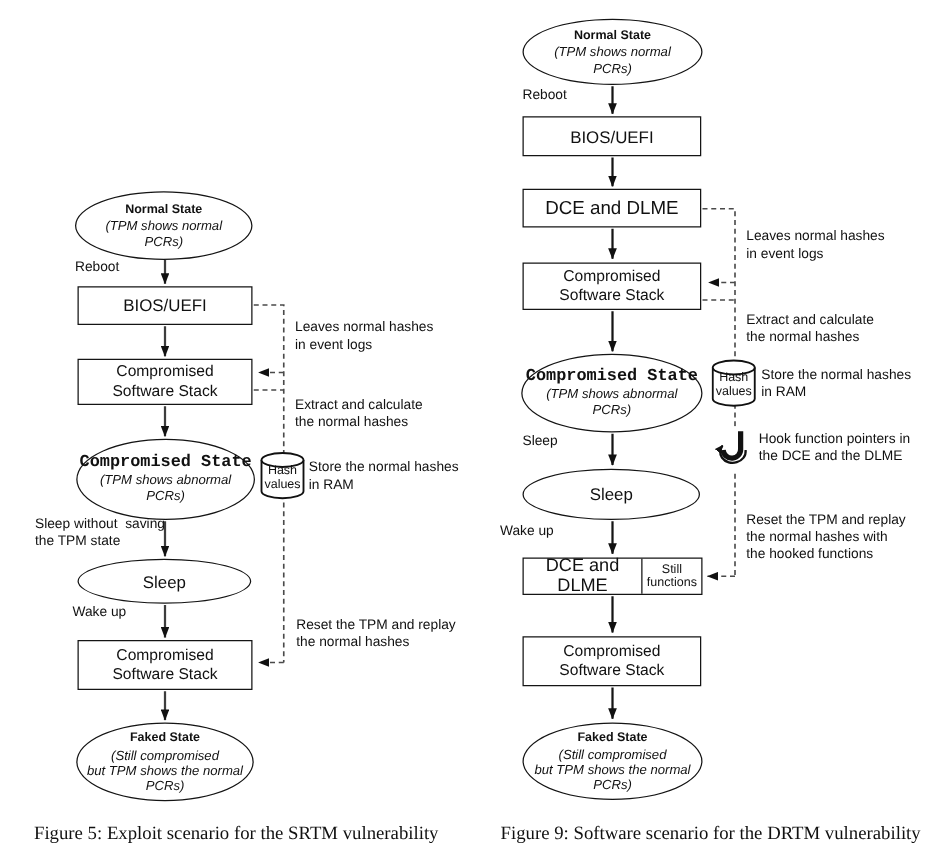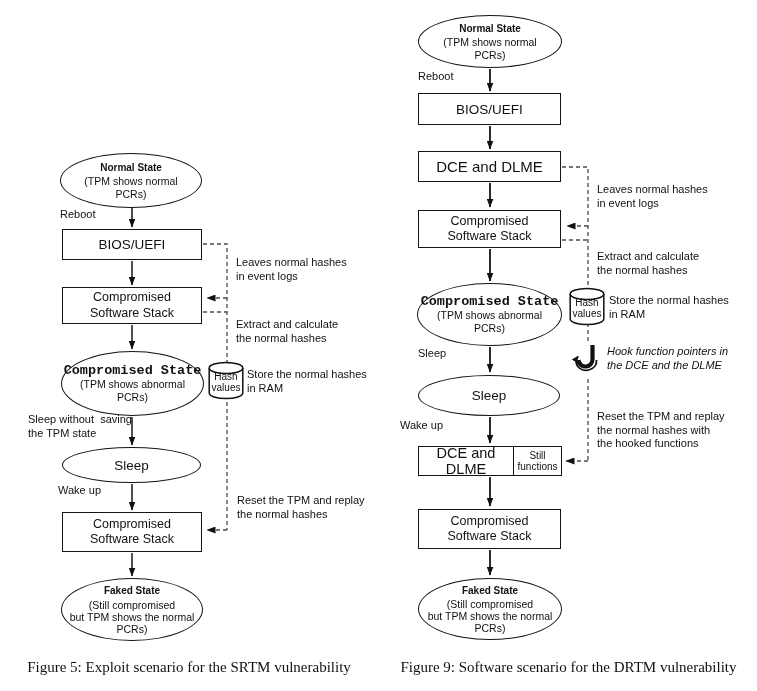--- a/index.html
+++ b/index.html
@@ -11,21 +11,21 @@
   svg.connectors{position:absolute;left:0;top:0;z-index:0;}
   .node{
     position:absolute;z-index:1;background:#fff;box-sizing:border-box;
     display:flex;flex-direction:column;align-items:center;justify-content:center;
     text-align:center;white-space:pre-wrap;
   }
   .box{border:1.6px solid #141414;}
   .ellipse{border:1.6px solid #141414;border-radius:50%;}
   .nt{font-weight:bold;font-size:10px;line-height:14.5px;white-space:pre-wrap;}
   .nt-lg{font-size:13.5px;font-family:Liberation Mono, monospace;}
-  .ns{font-size:10.5px;line-height:12.5px;white-space:pre-wrap;}
+  .ns{font-size:10.5px;line-height:12.5px;white-space:pre-wrap;font-style:italic;}
   .ns-sm{font-size:10.5px;line-height:12px;}
   .f14{font-size:13.5px;}
   .f15{font-size:15px;}
   .stack{font-size:12.5px;line-height:15.5px;}
   .lbl{
     position:absolute;z-index:1;font-size:11px;line-height:13.5px;
     white-space:pre-wrap;color:#111;
   }
   .right{text-align:left;}
   .caption{
@@ -211,21 +211,21 @@
       <path d="M25.5 19 C26.5 29 12 33 6.5 25 C4.5 21.5 5 18 7 15.5" stroke="#111" stroke-width="1.8" fill="none" marker-end="url(#ah2)"></path>
     </svg>
   </div>
 
   <div class="lbl" style="left:597px;top:183px;">Leaves normal hashes
 in event logs</div>
   <div class="lbl" style="left:597px;top:250px;">Extract and calculate
 the normal hashes</div>
   <div class="lbl" style="left:609px;top:294px;">Store the normal hashes
 in RAM</div>
-  <div class="lbl" style="left:607px;top:345px;font-style:italic;">Hook function pointers in
+  <div class="lbl" style="left:607px;top:345px;">Hook function pointers in
 the DCE and the DLME</div>
   <div class="lbl" style="left:597px;top:410px;">Reset the TPM and replay
 the normal hashes with
 the hooked functions</div>
 
   <div class="caption" style="left:382px;top:659px;width:373px;">Figure 9: Software scenario for the DRTM vulnerability</div>
 
 </div>
 
 </body></html>

